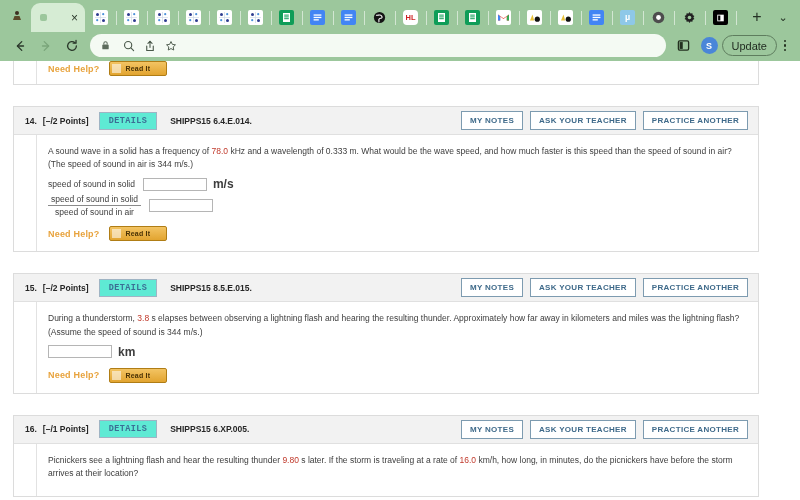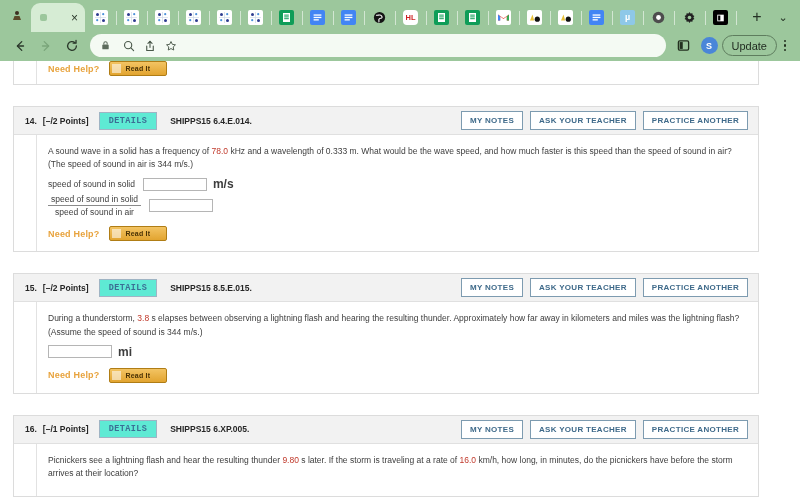--- a/index.html
+++ b/index.html
@@ -468,21 +468,21 @@
           <span class="qcode">SHIPPS15 8.5.E.015.</span>
           <span class="qhead-spacer"></span>
           <span class="hbtn">MY NOTES</span>
           <span class="hbtn">ASK YOUR TEACHER</span>
           <span class="hbtn">PRACTICE ANOTHER</span>
         </div>
         <div class="qbody">
           <p class="qtext"><span>During a thunderstorm, </span><span class="hl">3.8</span><span> s elapses between observing a lightning flash and hearing the resulting thunder. Approximately how far away in kilometers and miles was the lightning flash? (Assume the speed of sound is 344 m/s.)</span></p>
           <div class="ansrow">
             <input class="ansbox" type="text" style="">
-            <span class="unit">mi</span>
+            <span class="unit">km</span>
           </div>
           <div class="needhelp">
             <span class="nh-label">Need Help?</span>
             <span class="readit">Read It</span>
           </div>
         </div>
       </div>
       <div class="card">
         <div class="qhead">
           <span class="qnum">16.</span>

